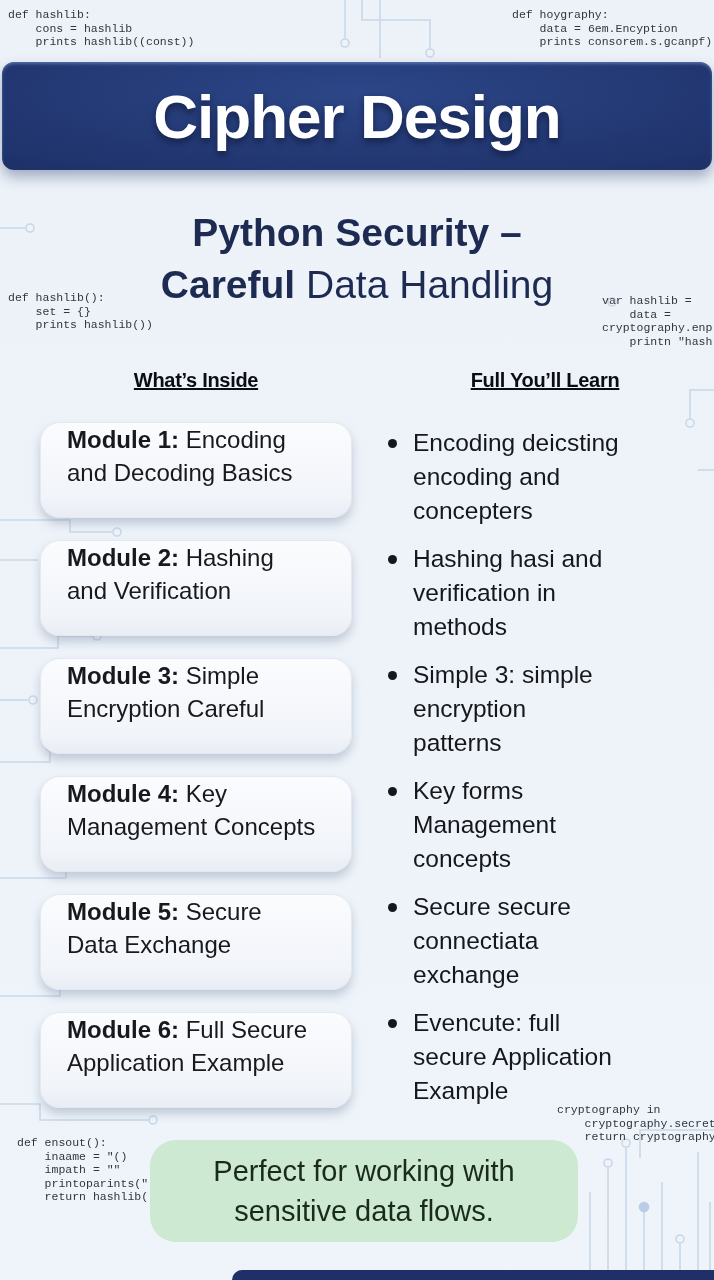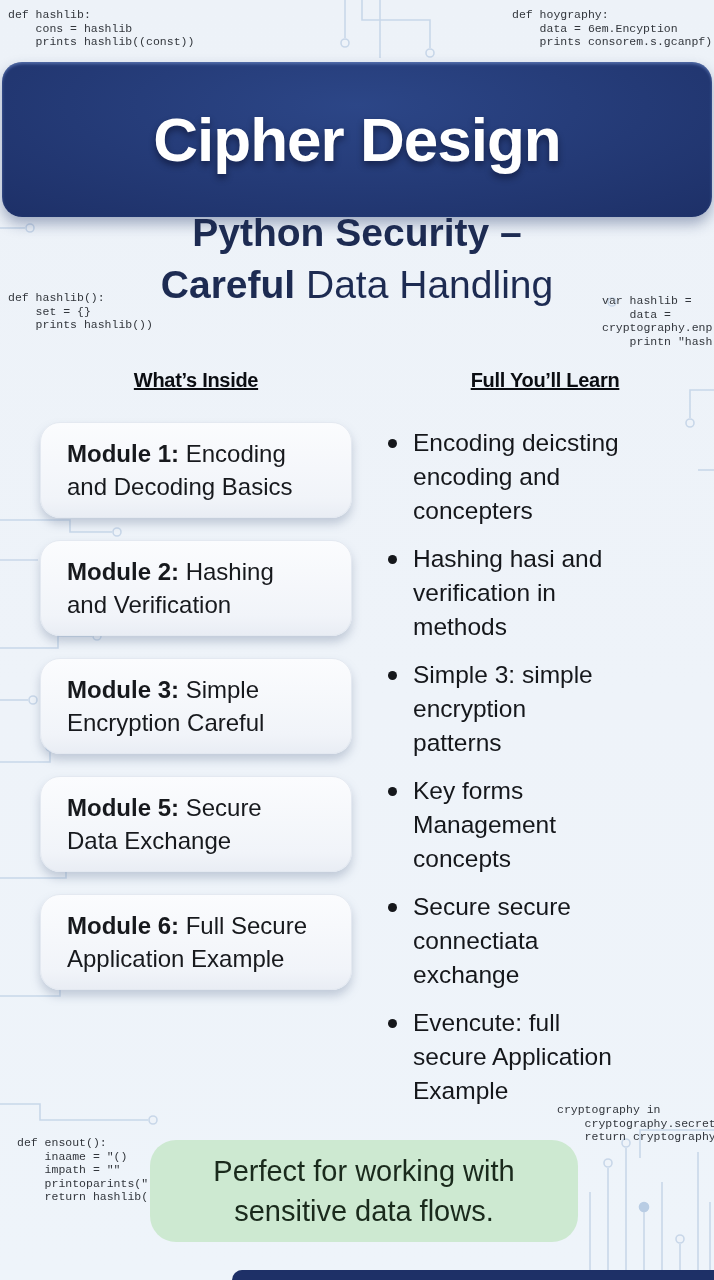--- a/index.html
+++ b/index.html
@@ -17,22 +17,22 @@
     font-family:"Liberation Mono","DejaVu Sans Mono",monospace;
     font-size:11.5px;line-height:13.5px;color:#32363c;white-space:pre;
   }
   .code.top-left{left:8px;top:8px;}
   .code.top-right{left:512px;top:8px;}
   .code.mid-left{left:8px;top:291px;}
   .code.mid-right{left:602px;top:294px;}
   .code.bottom-left{left:17px;top:1136px;}
   .code.bottom-right{left:557px;top:1103px;}
   .banner{
-    position:absolute;z-index:3;left:2px;right:2px;top:62px;height:155px;
-    border-radius:20px;
+    position:absolute;z-index:3;left:2px;right:2px;top:62px;height:108px;
+    border-radius:12px;
     background:radial-gradient(130% 170% at 50% 28%,#2c4687 0%,#1e3169 55%,#152150 100%);
     box-shadow:inset 0 2px 3px rgba(140,170,230,.45), 0 7px 14px rgba(35,55,105,.38);
     display:flex;align-items:center;justify-content:center;
   }
   .banner h1{
     margin:0;color:#ffffff;font-size:62px;font-weight:800;letter-spacing:-1px;
     text-shadow:0 4px 7px rgba(0,0,20,.45);
   }
   .subtitle{
     position:absolute;z-index:3;left:0;right:0;top:207px;text-align:center;
@@ -44,21 +44,21 @@
   .col-right{width:330px;margin-left:28px;}
   .col-heading{
     margin:10px;height:40px;line-height:40px;text-align:center;
     color:#0b0d12;font-size:20px;font-weight:700;letter-spacing:-.3px;text-decoration:underline;
   }
   .card{
     height:96px;margin-top:22px;border-radius:20px;
     background:linear-gradient(180deg,#fbfcfe 0%,#f1f4f9 80%,#e9edf4 100%);
     border:1px solid #e4e9f1;
     box-shadow:0 6px 10px rgba(110,125,155,.35);
-    display:flex;align-items:center;padding:0 26px;box-sizing:border-box;
+    display:flex;padding:0 26px;box-sizing:border-box;
   }
   .card p{margin:0;white-space:pre-line;color:#17191d;font-size:24px;line-height:33px;}
   .mod-label{font-weight:700;}
   .bullet-list{list-style:none;margin:26px 0 0 0;padding:0;}
   .bullet-item{display:flex;margin-bottom:14px;}
   .bullet-dot{
     flex:0 0 auto;width:9px;height:9px;border-radius:50%;
     background:#15171b;margin:13px 16px 0 8px;
   }
   .bullet-text{white-space:pre-line;color:#15171b;font-size:24.5px;line-height:34px;}
@@ -154,20 +154,24 @@
       <div class="card">
           <p class="card-text"><span class="mod-label">Module 2:</span> <span>Hashing
 and Verification</span></p>
         </div>
 
       <div class="card">
           <p class="card-text"><span class="mod-label">Module 3:</span> <span>Simple
 Encryption Careful</span></p>
         </div>
 
+      <div class="card">
+          <p class="card-text"><span class="mod-label">Module 4:</span> <span>Key
+Management Concepts</span></p>
+        </div>
 
       <div class="card">
           <p class="card-text"><span class="mod-label">Module 5:</span> <span>Secure
 Data Exchange</span></p>
         </div>
 
       <div class="card">
           <p class="card-text"><span class="mod-label">Module 6:</span> <span>Full Secure
 Application Example</span></p>
         </div>

